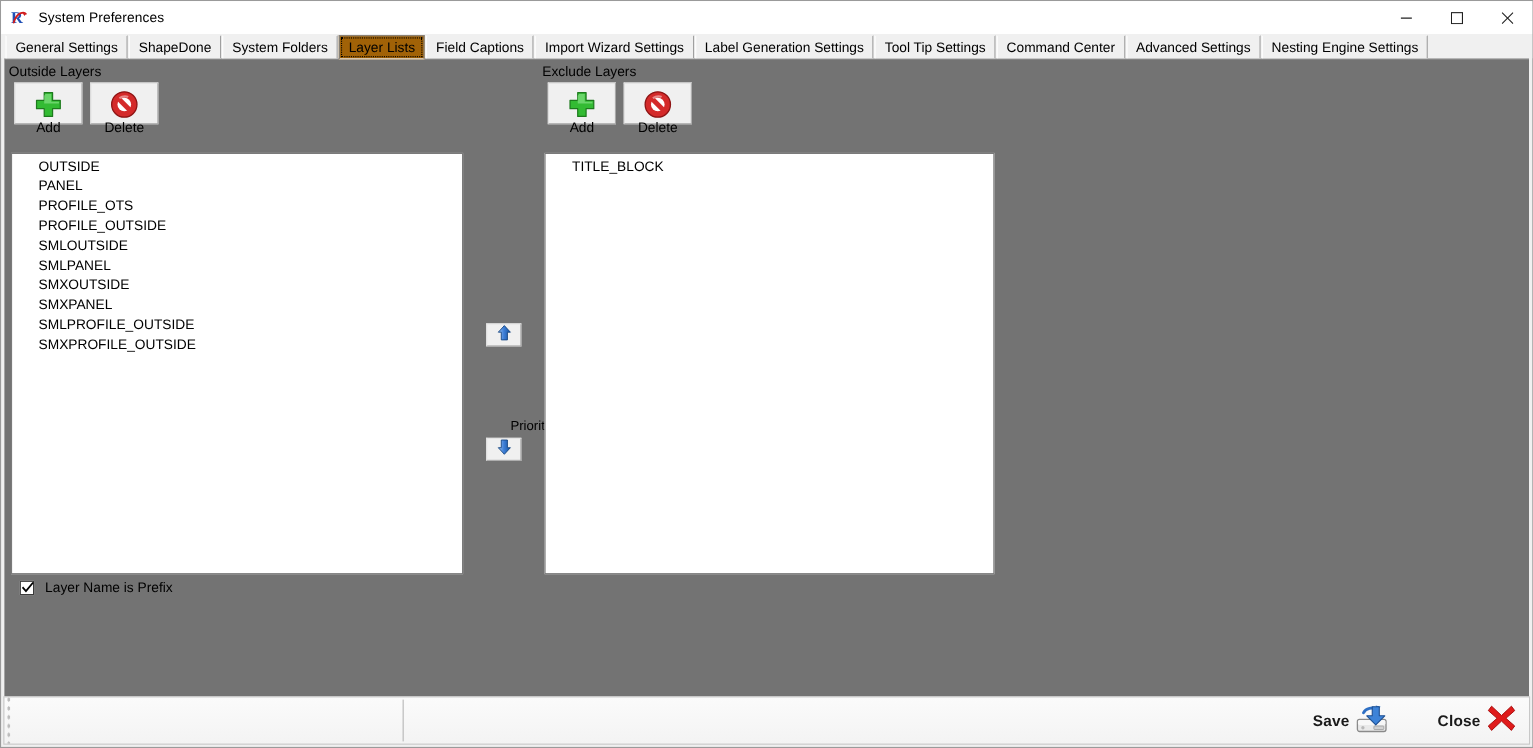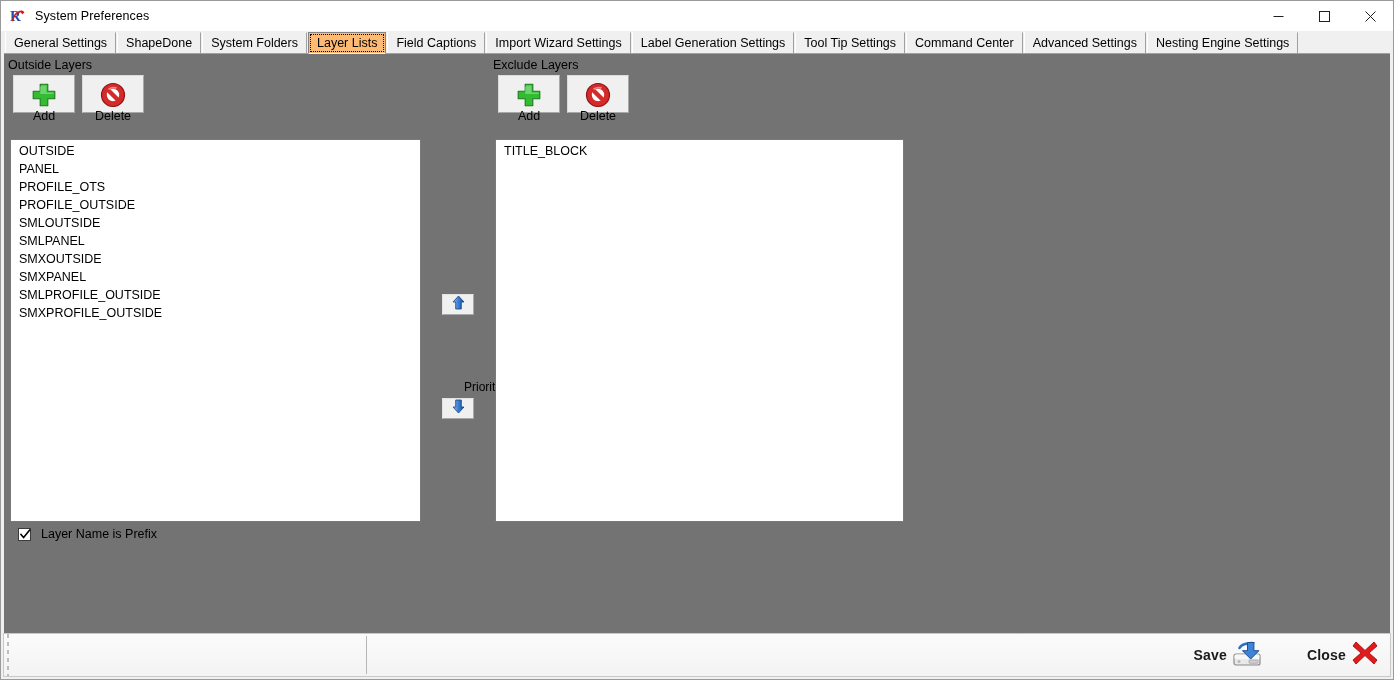--- a/index.html
+++ b/index.html
@@ -75,21 +75,21 @@
     background: #f0f0f0;
     border-left: 1px solid #ffffff;
     border-right: 1px solid #a0a0a0;
     border-top: 1px solid transparent;
     cursor: default;
     white-space: nowrap;
     line-height: 1;
   }
   .tab.active {
     height: 22px;
-    background: #fdba74;
+    background: #a16207;
     border: 1px solid #848484;
     border-bottom: 1px solid #f0f0f0;
     outline: 1px dotted #000;
     outline-offset: -3px;
     margin-bottom: -1px;
     position: relative;
     z-index: 4;
   }
 
   
@@ -143,21 +143,21 @@
     background: #ffffff;
     border: 1px solid #7a7a7a;
     overflow: hidden;
     padding: 2px 0 0 0;
   }
   .listitem {
     font-size: 12.5px;
     line-height: 18px;
     height: 18px;
     color: #000;
-    padding-left: 8px;
+    padding-left: 24px;
     white-space: nowrap;
     cursor: default;
   }
 
   
   .arrowbtn {
     position: absolute;
     width: 32px; height: 21px;
     background: #f0f0f0;
     border: 1px solid #e3e3e3;

